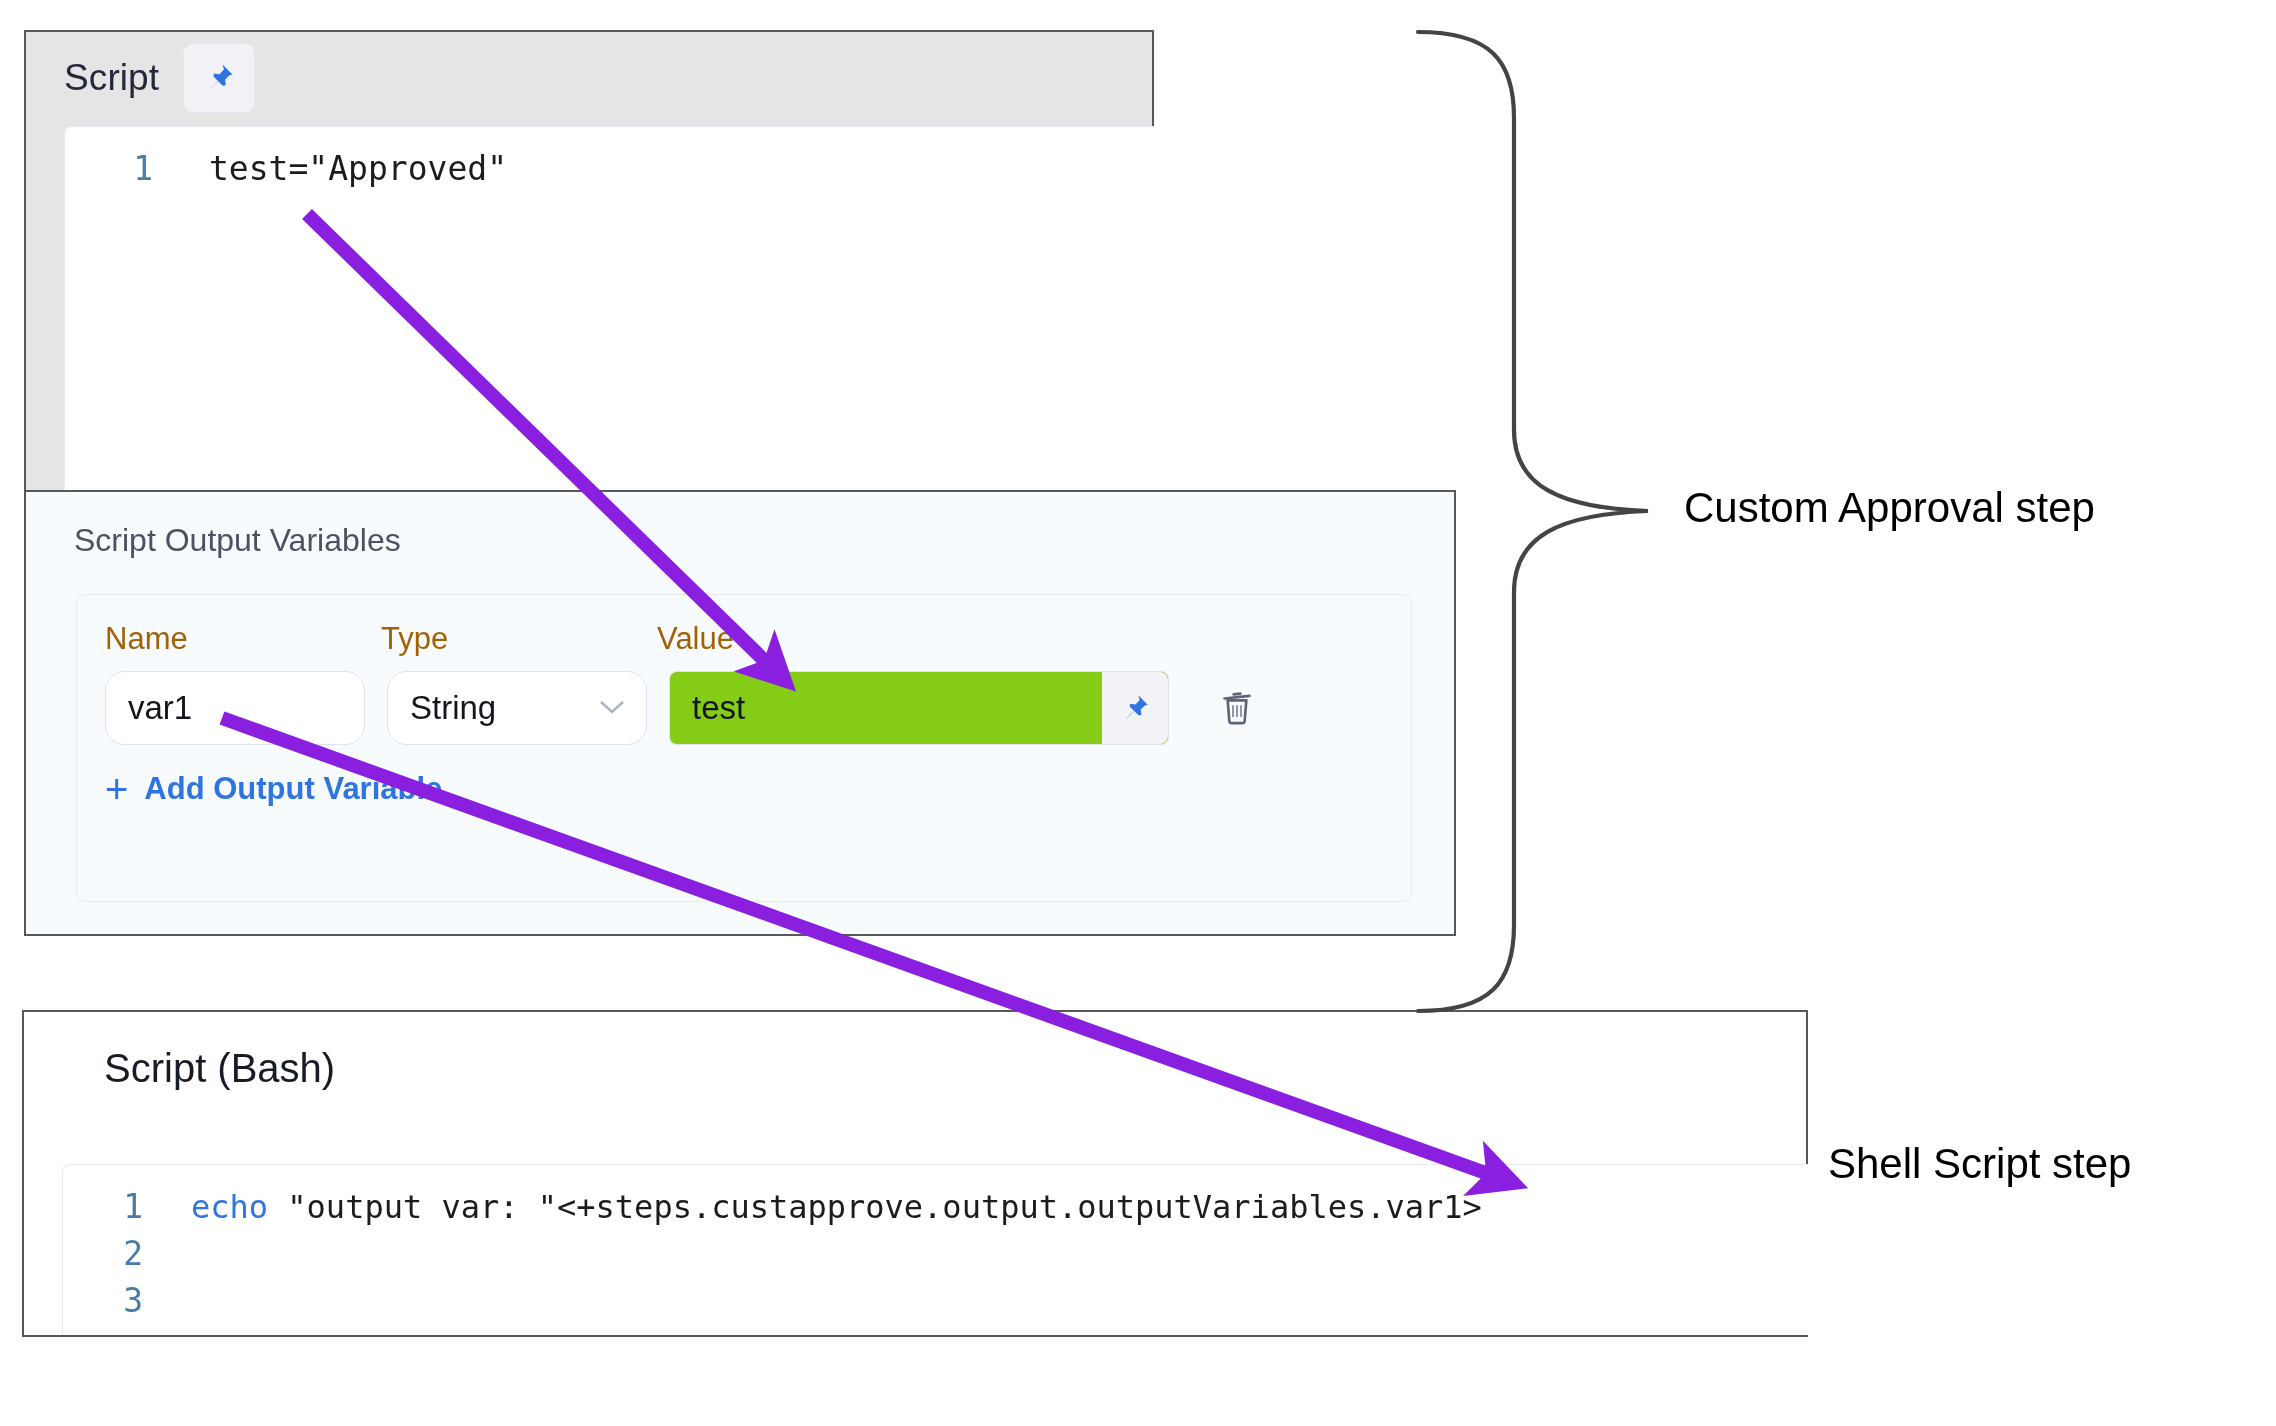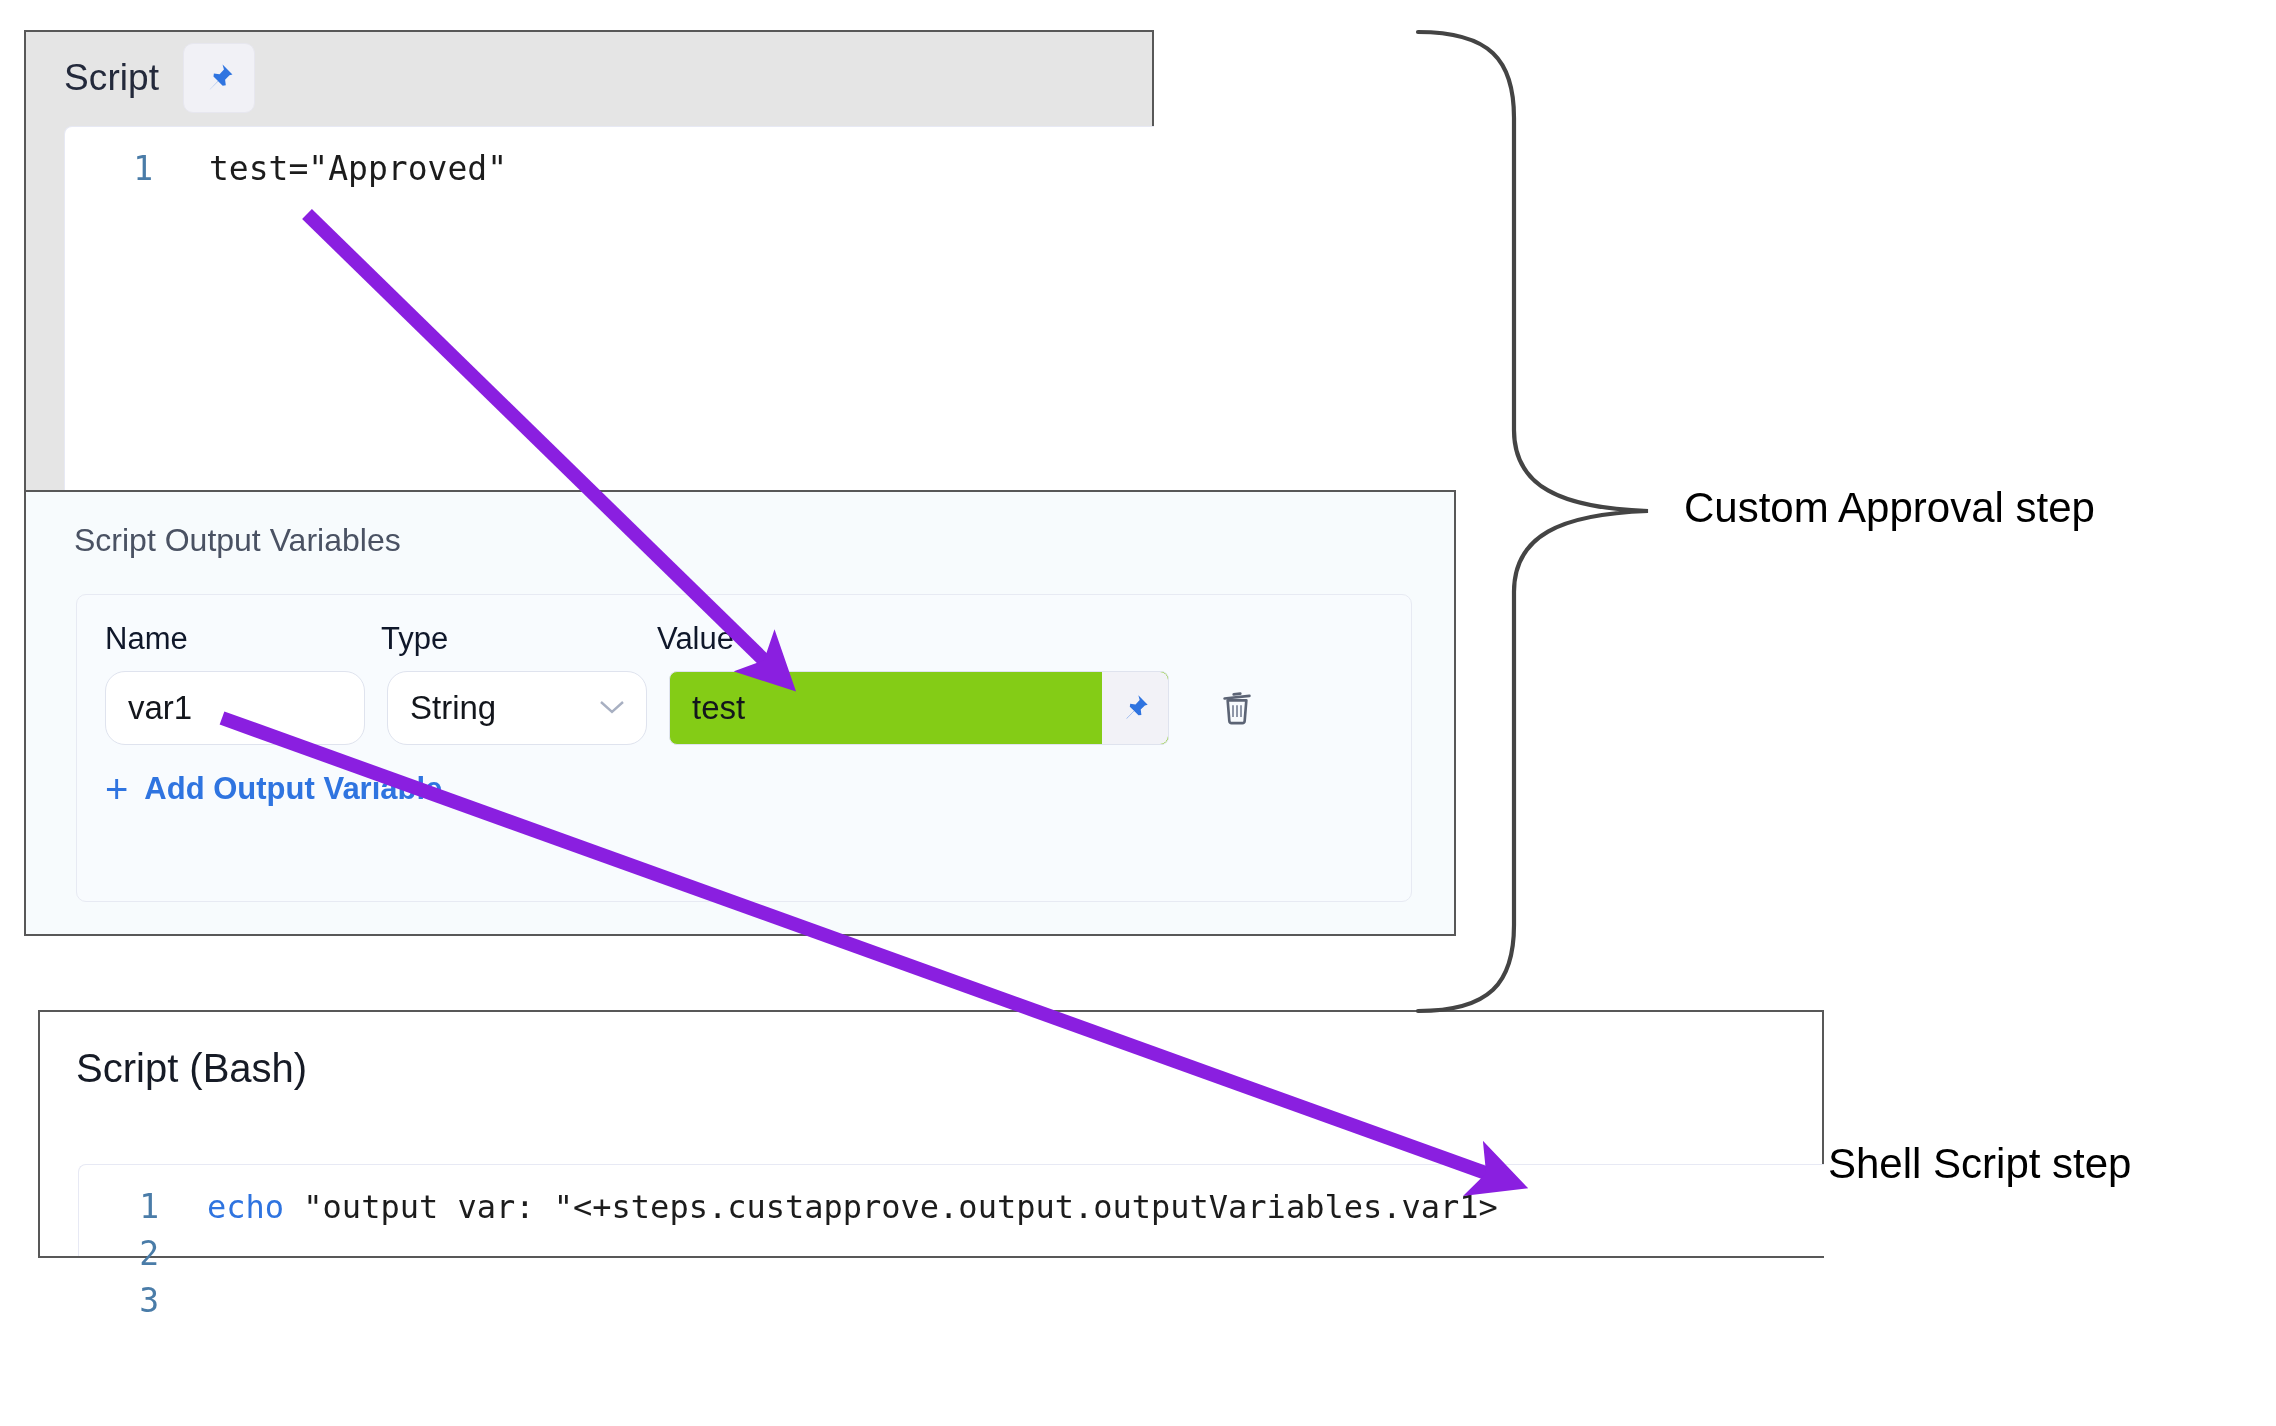--- a/index.html
+++ b/index.html
@@ -102,21 +102,21 @@
     top: 102px; bottom: 32px;
     border: 1px solid #e7eaf3;
     border-radius: 10px;
     background: #f8fbfe;
     box-sizing: border-box;
   }
   .col-heads {
     display: flex;
     padding: 26px 0 0 28px;
     font-size: 31px;
-    color: #0f172a;
+    color: #a16207;
   }
   .ch-name  { width: 276px; }
   .ch-type  { width: 276px; }
   .ch-value { width: 200px; }
 
   .row {
     display: flex;
     align-items: center;
     padding: 14px 0 0 28px;
   }
@@ -172,23 +172,24 @@
   }
   .plus {
     font-size: 40px;
     font-weight: normal;
     line-height: .8;
     color: #2f74e0;
   }
 
   
   #panel-bash {
-    left: 38px; top: 1010px;
-    width: 1786px; height: 248px;
-    background: #ffffff;
+    left: 22px; top: 1010px;
+    width: 1786px; height: 327px;
+    background: #ffffff;
+    padding-left: 44px;
   }
   .bash-title {
     padding: 34px 0 0 36px;
     font-size: 40px;
     color: #161b26;
   }
   .bash-code {
     position: absolute;
     left: 38px; right: -2px;
     top: 152px; bottom: 0;

